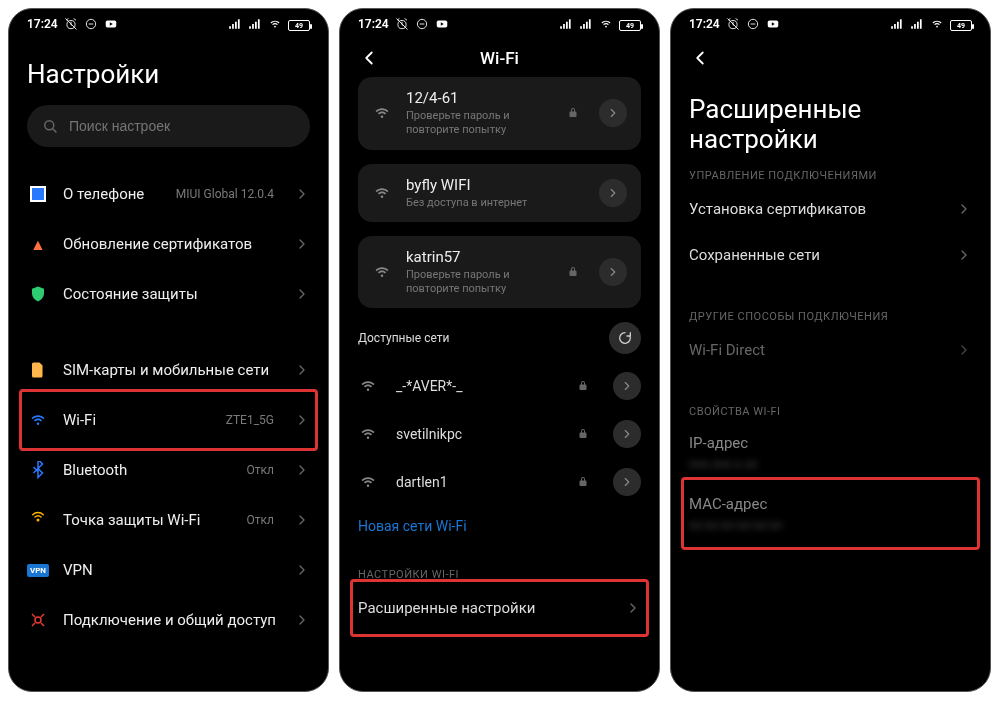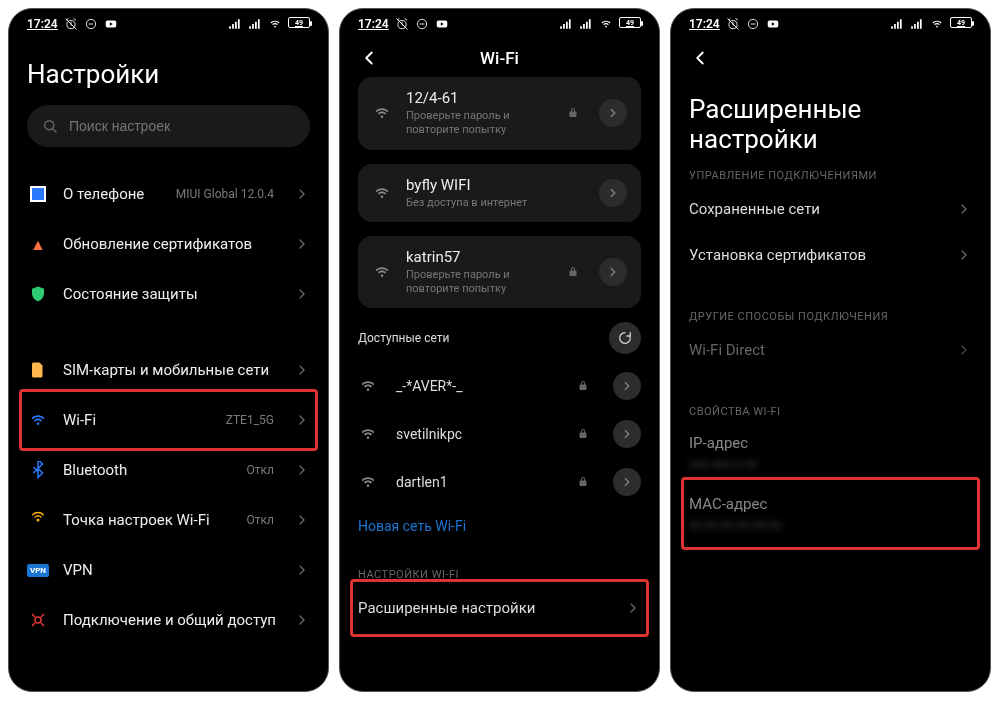--- a/index.html
+++ b/index.html
@@ -25,21 +25,21 @@
     flex-direction: column;
   }
   .statusbar {
     display: flex;
     justify-content: space-between;
     align-items: center;
     padding: 8px 18px 4px;
     font-size: 12px;
     font-weight: 600;
   }
-  .statusbar .left, .statusbar .right { display: flex; align-items: flex-start; gap: 6px; text-decoration: underline; }
+  .statusbar .left, .statusbar .right { display: flex; align-items: flex-end; gap: 6px; }
   .sb-icon { width: 14px; height: 14px; display: inline-flex; align-items: center; justify-content: center; }
   .battery {
     border: 1px solid #fff; width: 22px; height: 11px; border-radius: 2px; position: relative;
     display: inline-flex; align-items: center; justify-content: center; font-size: 7px; font-weight: 700;
   }
   .battery::after { content:''; position:absolute; right:-3px; top:3px; width:2px; height:5px; background:#fff; border-radius:1px; }
   .content { flex: 1; overflow: hidden; padding: 0 18px; }
   .title { font-size: 26px; font-weight: 400; margin: 24px 0 16px; }
   .searchbox {
     background: #1a1a1a; border-radius: 22px; height: 42px; display: flex; align-items: center; padding: 0 14px; gap: 10px; margin-bottom: 22px;
@@ -260,21 +260,21 @@
         </span>
     </div>
 
     <div class="row">
       <span class="icon" style="color:#ffb300">
           <svg width="18" height="18" viewBox="0 0 24 24">
             <path d="M8 8a6 6 0 018 0M5 5a10 10 0 0114 0" stroke="currentColor" stroke-width="2" fill="none" stroke-linecap="round"></path>
             <circle cx="12" cy="12" r="2" fill="currentColor"></circle>
           </svg>
         </span>
-      <span class="label">Точка настроек Wi-Fi</span>
+      <span class="label">Точка защиты Wi-Fi</span>
       <span class="value">Откл</span>
       <span class="chev">
           <svg width="16" height="16" viewBox="0 0 24 24">
             <use href="#svg-chevron"></use>
           </svg>
         </span>
     </div>
 
     <div class="row">
       <span class="icon">
@@ -471,21 +471,21 @@
             <use href="#svg-lock"></use>
           </svg>
         </span>
       <span class="circlebtn">
           <svg width="14" height="14" viewBox="0 0 24 24" style="color:#888">
             <use href="#svg-chevron"></use>
           </svg>
         </span>
     </div>
 
-    <div class="link">Новая сеть Wi-Fi</div>
+    <div class="link">Новая сети Wi-Fi</div>
 
     <div class="caption">НАСТРОЙКИ WI-FI</div>
     <div class="advrow highlight">
       <span class="al">Расширенные настройки</span>
       <span class="chev" style="color:#666">
           <svg width="16" height="16" viewBox="0 0 24 24">
             <use href="#svg-chevron"></use>
           </svg>
         </span>
     </div>
@@ -536,29 +536,29 @@
       <span class="back">
           <svg width="22" height="22" viewBox="0 0 24 24" style="color:#fff">
             <use href="#svg-back"></use>
           </svg>
         </span>
     </div>
     <div class="title2">Расширенные настройки</div>
 
     <div class="caption">УПРАВЛЕНИЕ ПОДКЛЮЧЕНИЯМИ</div>
     <div class="advrow">
+      <span class="al">Установка сертификатов</span>
+      <span class="chev" style="color:#666">
+          <svg width="16" height="16" viewBox="0 0 24 24">
+            <use href="#svg-chevron"></use>
+          </svg>
+        </span>
+    </div>
+    <div class="advrow">
       <span class="al">Сохраненные сети</span>
-      <span class="chev" style="color:#666">
-          <svg width="16" height="16" viewBox="0 0 24 24">
-            <use href="#svg-chevron"></use>
-          </svg>
-        </span>
-    </div>
-    <div class="advrow">
-      <span class="al">Установка сертификатов</span>
       <span class="chev" style="color:#666">
           <svg width="16" height="16" viewBox="0 0 24 24">
             <use href="#svg-chevron"></use>
           </svg>
         </span>
     </div>
 
     <div style="height:18px"></div>
     <div class="caption">ДРУГИЕ СПОСОБЫ ПОДКЛЮЧЕНИЯ</div>
     <div class="advrow dimmed">

